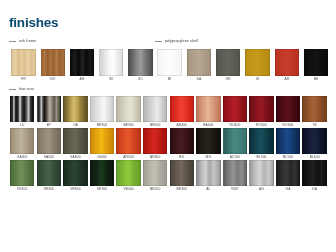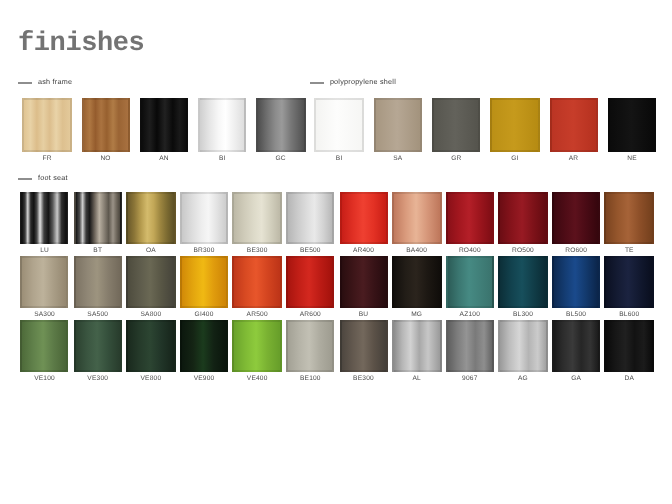--- a/index.html
+++ b/index.html
@@ -6,22 +6,22 @@
   body{
     width:336px;height:252px;
     background:#ffffff;
     font-family:"Liberation Sans",sans-serif;
     overflow:hidden;
     -webkit-font-smoothing:antialiased;
   }
   .page{position:relative;width:336px;height:252px;box-sizing:border-box;padding:16px 8px 0 9px;}
 
   .title{
-    font-size:13.5px;font-weight:700;color:#737373;
-    letter-spacing:-0.2px;line-height:13px;margin:0 0 9px 0;font-family:Liberation Mono, monospace;
+    font-size:13.5px;font-weight:700;color:#0c4a6e;
+    letter-spacing:-0.2px;line-height:13px;margin:0 0 9px 0;
   }
 
   
   .sec-head{display:flex;align-items:center;gap:3px;height:7px;margin-bottom:3.5px;}
   .sec-dash{display:block;width:7px;height:1px;background:#8e8e8e;flex:0 0 auto;}
   .sec-label{font-size:3.6px;color:#3b3b3b;letter-spacing:.12px;line-height:5px;white-space:nowrap;}
 
   
   .row{display:flex;gap:0;}
   .cell{display:flex;flex-direction:column;align-items:center;}

